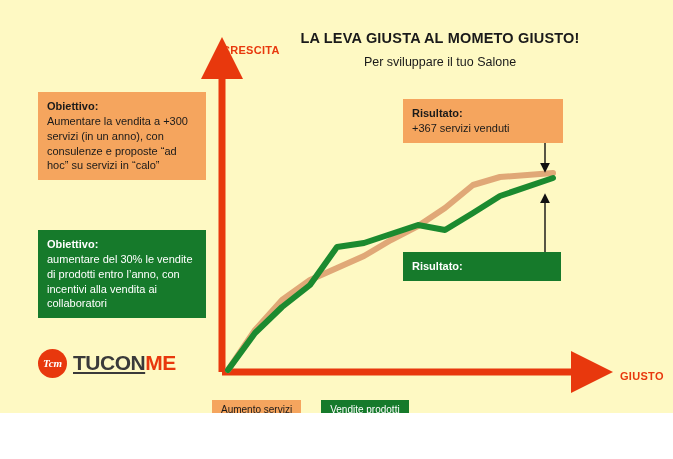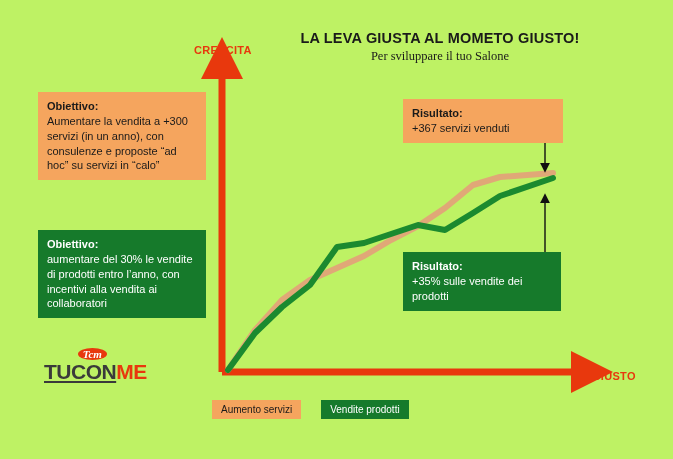--- a/index.html
+++ b/index.html
@@ -6,53 +6,53 @@
     margin: 0;
     padding: 0;
     background: #ffffff;
   }
   body {
     font-family: "Liberation Sans", sans-serif;
   }
   #page {
     position: relative;
     width: 673px;
-    height: 459px;
-    background: #bef264;
+    height: 413px;
+    background: #fef9c3;
     overflow: hidden;
   }
 
   
   .title-block {
     position: absolute;
     left: 270px;
     top: 30px;
     width: 340px;
     text-align: center;
   }
   .chart-title {
     font-size: 14.5px;
     font-weight: bold;
     color: #1a1a1a;
     letter-spacing: 0.2px;
   }
   .chart-subtitle {
     font-size: 12.5px;
     color: #1a1a1a;
-    margin-top: 3px;
-    font-family: Liberation Serif, serif;
+    margin-top: 9px;
   }
 
   
   .axis-label {
     position: absolute;
     font-size: 11px;
     font-weight: bold;
     color: #e8380d;
     letter-spacing: 0.3px;
+    margin-left: 28px;
   }
   #label-crescita { left: 194px; top: 44px; }
   #label-periodo  { left: 592px; top: 370px; }
 
   
   .callout {
     position: absolute;
     box-sizing: border-box;
     font-size: 11px;
     line-height: 1.35;
@@ -68,21 +68,20 @@
   #callout-risultato-2 { left: 403px; top: 252px; width: 158px; }
 
   
   #logo {
     position: absolute;
     left: 38px;
     top: 348px;
     display: flex;
     align-items: center;
     height: 30px;
-    flex-direction: column;
   }
   #logo .mark {
     width: 29px;
     height: 29px;
     border-radius: 50%;
     background: #e8380d;
     color: #ffffff;
     font-size: 11px;
     font-style: italic;
     font-weight: bold;
@@ -188,21 +187,20 @@
     <span>aumentare del 30% le vendite di prodotti entro l’anno, con incentivi alla vendita ai collaboratori</span>
   </div>
 
   <div class="callout orange" id="callout-risultato-1">
     <span class="head">Risultato:</span>
     <span>+367 servizi venduti</span>
   </div>
 
   <div class="callout green" id="callout-risultato-2">
     <span class="head">Risultato:</span>
-    <span>+35% sulle vendite dei prodotti</span>
   </div>
 
   <div id="logo">
     <div class="mark">Tcm</div>
     <div class="wordmark"><span class="w-dark">TUCON</span><span class="w-red">ME</span></div>
   </div>
 
   <div id="legend">
     <div class="legend-item orange">Aumento servizi</div>
     <div class="legend-item green">Vendite prodotti</div>

